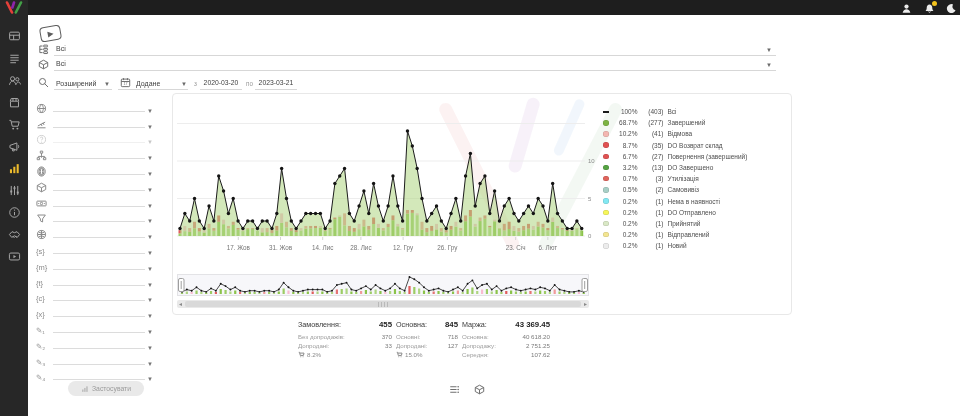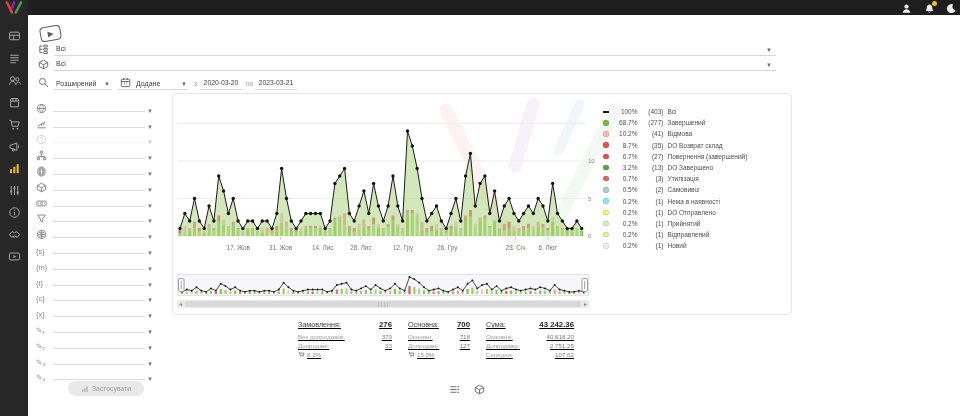--- a/index.html
+++ b/index.html
@@ -48,21 +48,21 @@
   .lsw.line{height:2px;border-radius:0;background:#1c1c1c;}
   .lpct{width:25px;text-align:right;flex:0 0 25px;}
   .lcnt{width:26px;text-align:right;flex:0 0 26px;margin-right:4px;color:#4e4e4e;}
   
   .sbar{left:4px;top:206px;width:412px;height:8px;background:#e9e9e9;border-radius:2px;}
   .sthumb{position:absolute;left:8px;top:1px;width:396px;height:6px;background:#d9d9d9;border-radius:2px;}
   .sarrow{position:absolute;top:0;font-size:6px;line-height:8px;color:#8a8a8a;}
   .sgrip{position:absolute;left:50%;top:1.5px;width:10px;height:5px;transform:translateX(-50%);
     background:repeating-linear-gradient(90deg,#b9b9b9 0 1px,transparent 1px 3px);}
   
-  #stats{left:298px;top:320px;display:grid;grid-template-columns:94px 62px 88px 98px;column-gap:16px;text-decoration:underline;}
+  #stats{left:298px;top:320px;display:grid;grid-template-columns:94px 62px 88px 98px;column-gap:4px;}
   .scol .shead{display:flex;justify-content:space-between;align-items:baseline;margin-bottom:3px;}
   .scol .st{font-size:7.2px;color:#3a3a3a;}
   .scol .sv{font-size:7.8px;font-weight:bold;color:#1d1d1d;}
   .scol .srw{display:flex;justify-content:space-between;font-size:6.2px;line-height:9px;color:#9d9d9d;}
   .scol .srw b{font-weight:normal;color:#7a7a7a;}
   .scol .sup{display:flex;align-items:center;gap:2px;font-size:6.2px;color:#8a8a8a;line-height:9px;}
   .scol .sup .ci{width:7px;height:7px;color:#8a8a8a;}
   .bic{width:11px;height:11px;color:#6f6f6f;}
   text{font-family:"Liberation Sans",sans-serif;}
 </style>
@@ -929,21 +929,21 @@
         <span class="lcnt">(1)</span>
         <span>Новий</span>
       </div>
     </div>
 </div>
 
 <div id="stats" class="abs">
     <div class="scol">
       <div class="shead">
         <span class="st">Замовлення:</span>
-        <span class="sv">276</span>
+        <span class="sv">455</span>
       </div>
       <div class="srw">
         <span>Без допродажів:</span>
         <b>370</b>
       </div>
       <div class="srw">
         <span>Допродані:</span>
         <b>33</b>
       </div>
       <div class="sup">
@@ -953,21 +953,21 @@
             <circle cx="4.8" cy="9.8" r=".9" fill="currentColor"></circle>
             <circle cx="8.7" cy="9.8" r=".9" fill="currentColor"></circle>
           </svg>
         </span>
         <span>8.2%</span>
       </div>
     </div>
     <div class="scol">
       <div class="shead">
         <span class="st">Основна:</span>
-        <span class="sv">700</span>
+        <span class="sv">845</span>
       </div>
       <div class="srw">
         <span>Основні:</span>
         <b>718</b>
       </div>
       <div class="srw">
         <span>Допродані:</span>
         <b>127</b>
       </div>
       <div class="sup">
@@ -976,22 +976,22 @@
             <path d="M1.3 2.2h1.4l1.2 5.4h5.4l1-4H3.2" fill="none" stroke="currentColor" stroke-linejoin="round"></path>
             <circle cx="4.8" cy="9.8" r=".9" fill="currentColor"></circle>
             <circle cx="8.7" cy="9.8" r=".9" fill="currentColor"></circle>
           </svg>
         </span>
         <span>15.0%</span>
       </div>
     </div>
     <div class="scol">
       <div class="shead">
-        <span class="st">Сума:</span>
-        <span class="sv">43 242.36</span>
+        <span class="st">Маржа:</span>
+        <span class="sv">43 369.45</span>
       </div>
       <div class="srw">
         <span>Основна:</span>
         <b>40 618.20</b>
       </div>
       <div class="srw">
         <span>Допродажу:</span>
         <b>2 751.25</b>
       </div>
       <div class="srw">

